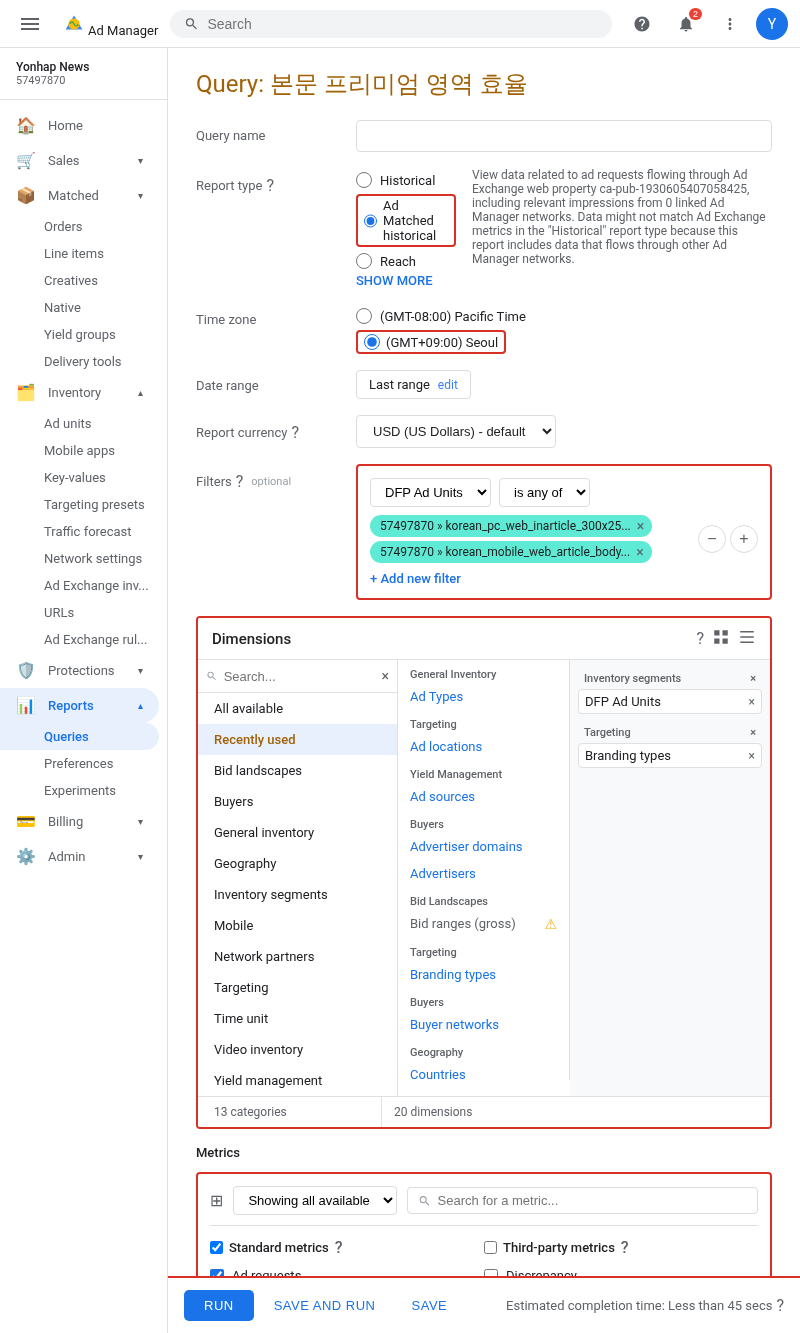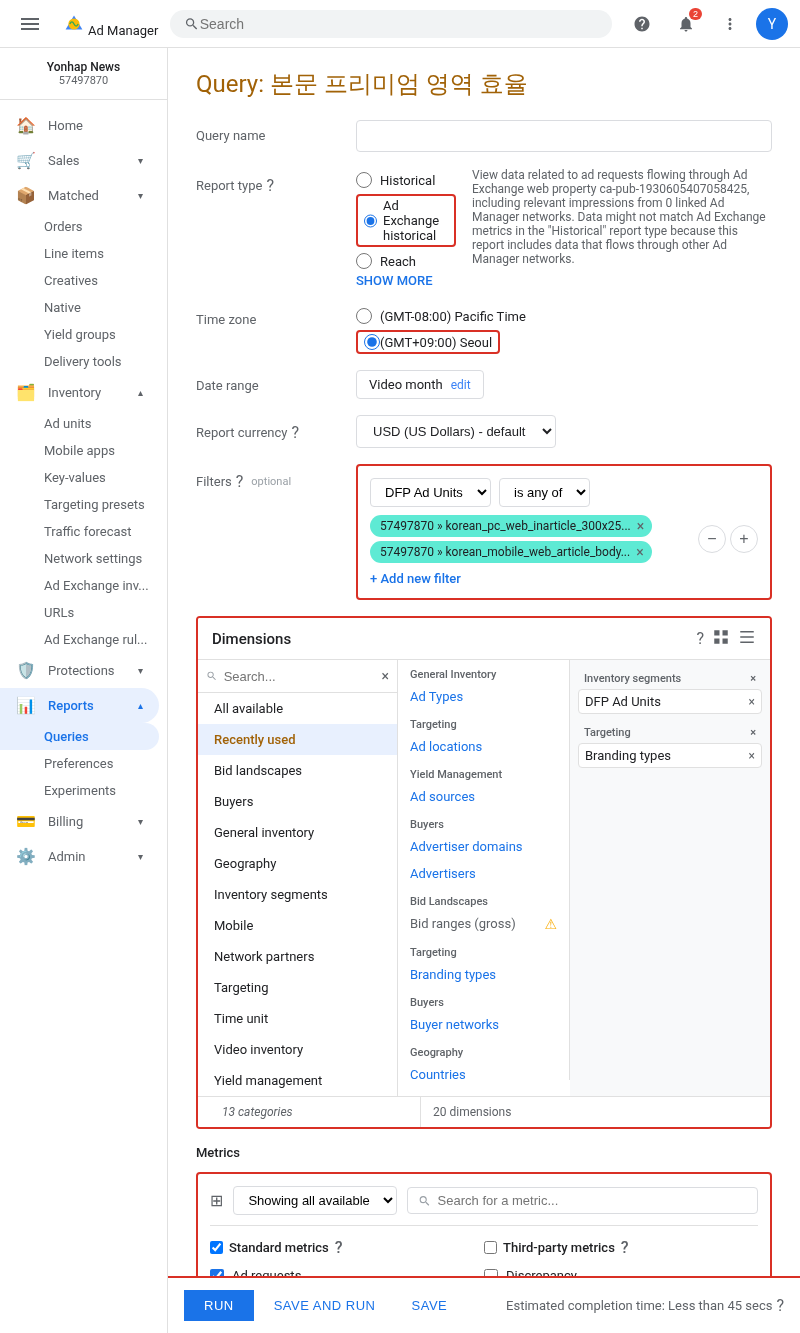--- a/index.html
+++ b/index.html
@@ -9,21 +9,21 @@
     .top-nav {
       display: flex; align-items: center; height: 48px;
       background: #fff; border-bottom: 1px solid #e0e0e0;
       padding: 0 12px; gap: 12px; position: sticky; top: 0; z-index: 100;
     }
     .top-nav .hamburger { cursor: pointer; color: #5f6368; font-size: 18px; }
     .top-nav .logo { display: flex; align-items: flex-end; gap: 0; }
     .top-nav .logo-icon { width: 28px; height: 28px; }
     .top-nav .search-bar {
       flex: 1; max-width: 480px; display: flex; align-items: center;
-      background: #f1f3f4; border-radius: 24px; padding: 6px 14px; 
+      background: #f1f3f4; border-radius: 24px; padding: 6px 14px; gap: 8px;
     }
     .top-nav .search-bar input {
       border: none; background: transparent; outline: none; font-size: 14px; width: 100%;
     }
     .top-nav .right-icons { margin-left: auto; display: flex; align-items: center; gap: 8px; }
     .top-nav .icon-btn {
       width: 36px; height: 36px; border-radius: 50%; border: none; background: transparent;
       cursor: pointer; display: flex; align-items: center; justify-content: center; color: #5f6368;
       font-size: 18px; position: relative;
     }
@@ -37,21 +37,21 @@
     }
 
     
     .layout { display: flex; height: calc(100vh - 48px); overflow: hidden; }
 
     
     .sidebar {
       width: 168px; background: #fff; border-right: 1px solid #e0e0e0;
       overflow-y: auto; flex-shrink: 0;
     }
-    .sidebar-account { padding: 12px 16px; border-bottom: 1px solid #e0e0e0; text-align: center; }
+    .sidebar-account { padding: 12px 16px; border-bottom: 1px solid #e0e0e0; }
     .sidebar-account .account-name { font-size: 12px; font-weight: 500; color: #202124; }
     .sidebar-account .account-id { font-size: 11px; color: #5f6368; }
     .sidebar-nav { padding: 8px 0; }
     .sidebar-item {
       display: flex; align-items: center; gap: 12px; padding: 8px 16px;
       cursor: pointer; color: #5f6368; font-size: 13px; border-radius: 0 24px 24px 0;
       margin-right: 8px;
     }
     .sidebar-item.active { background: #e8f0fe; color: #1a73e8; font-weight: 500; }
     .sidebar-item .item-icon { font-size: 16px; width: 20px; text-align: center; }
@@ -168,21 +168,21 @@
       background: #fff; border-radius: 4px; margin-bottom: 2px;
       border: 1px solid #e0e0e0;
     }
     .dim-selected-item .close-x { cursor: pointer; color: #5f6368; font-size: 12px; }
 
     
     .dim-footer {
       display: flex; border-top: 1px solid #e0e0e0; background: #fff;
       font-size: 12px; color: #5f6368;
     }
-    .dim-footer-left { width: 223px; padding: 8px 24px; border-right: 1px solid #e0e0e0; font-style: italic; }
+    .dim-footer-left { width: 184px; padding: 8px 16px; border-right: 1px solid #e0e0e0; }
     .dim-footer-mid { flex: 1; padding: 8px 12px; }
 
     
     .metrics-section { margin-top: 16px; }
     .metrics-title { font-size: 13px; font-weight: 500; color: #202124; margin-bottom: 12px; }
     .metrics-panel {
       border: 2px solid #d93025; border-radius: 4px; padding: 12px;
     }
     .metrics-toolbar {
       display: flex; align-items: center; gap: 10px; margin-bottom: 12px;
@@ -208,21 +208,21 @@
     .metric-item input[type="checkbox"] { accent-color: #1a73e8; width: 14px; height: 14px; }
     .metric-item-warn { display: flex; align-items: center; justify-content: space-between; width: 100%; }
 
     
     .action-bar {
       display: flex; align-items: center; justify-content: space-between;
       padding: 12px 16px; background: #fff; border-top: 2px solid #d93025;
       position: sticky; bottom: 0;
     }
     .btn-run {
-      background: #1a73e8; color: #fff; border: none; border-radius: 0;
+      background: #1a73e8; color: #fff; border: none; border-radius: 5px;
       padding: 8px 20px; font-size: 13px; font-weight: 500; cursor: pointer; letter-spacing: 0.5px;
     }
     .btn-secondary {
       background: transparent; color: #1a73e8; border: none;
       padding: 8px 16px; font-size: 13px; font-weight: 500; cursor: pointer; letter-spacing: 0.5px;
     }
     .action-bar-right { display: flex; align-items: center; gap: 4px; font-size: 13px; color: #5f6368; }
     .action-buttons { display: flex; gap: 4px; }
 
     .help-icon { color: #5f6368; font-size: 16px; cursor: pointer; display: inline-flex; align-items: center; }
@@ -415,21 +415,21 @@
         </label>
         <div class="form-control">
           <div class="radio-group">
             <div class="radio-option">
               <input type="radio" name="report_type" id="historical" style="">
               <label for="historical">Historical</label>
             </div>
             <div class="radio-option">
               <span style="border: 2px solid #d93025; border-radius:4px; padding:2px 6px; display:inline-flex; align-items:center; gap:6px;">
                 <input type="radio" name="report_type" id="adexchange" checked="" style="">
-                <label for="adexchange">Ad Exchange historical</label>
+                <label for="adexchange">Ad Matched historical</label>
               </span>
             </div>
             <div class="radio-option">
               <input type="radio" name="report_type" id="reach" style="">
               <label for="reach">Reach</label>
             </div>
           </div>
           <span class="show-more">SHOW MORE</span>
         </div>
         <div style="max-width:300px; font-size:12px; color:#5f6368; margin-left:16px; flex-shrink:0;">View data related to ad requests flowing through Ad Exchange web property ca-pub-1930605407058425, including relevant impressions from 0 linked Ad Manager networks. Data might not match Ad Exchange metrics in the "Historical" report type because this report includes data that flows through other Ad Manager networks.</div>
@@ -437,34 +437,34 @@
 
       <div class="form-row">
         <label class="form-label">Time zone</label>
         <div class="form-control">
           <div class="radio-group">
             <div class="radio-option">
               <input type="radio" name="time_zone" id="pacific" style="">
               <label for="pacific">(GMT-08:00) Pacific Time</label>
             </div>
             <div class="radio-option">
-              <span style="border: 2px solid #d93025; border-radius:4px; padding:2px 6px; display:inline-flex; align-items:center; gap:0;">
+              <span style="border: 2px solid #d93025; border-radius:4px; padding:2px 6px; display:inline-flex; align-items:center; gap:6px;">
                 <input type="radio" name="time_zone" id="seoul" checked="" style="">
                 <label for="seoul">(GMT+09:00) Seoul</label>
               </span>
             </div>
           </div>
         </div>
       </div>
 
       <div class="form-row">
         <label class="form-label">Date range</label>
         <div class="form-control">
           <div class="date-range-box">
-            <span>Video month</span>
+            <span>Last range</span>
             <span class="edit-link">edit</span>
           </div>
         </div>
       </div>
 
       <div class="form-row">
         <label class="form-label">
           <span>Report currency</span>
           <span class="help-icon">?</span>
         </label>

